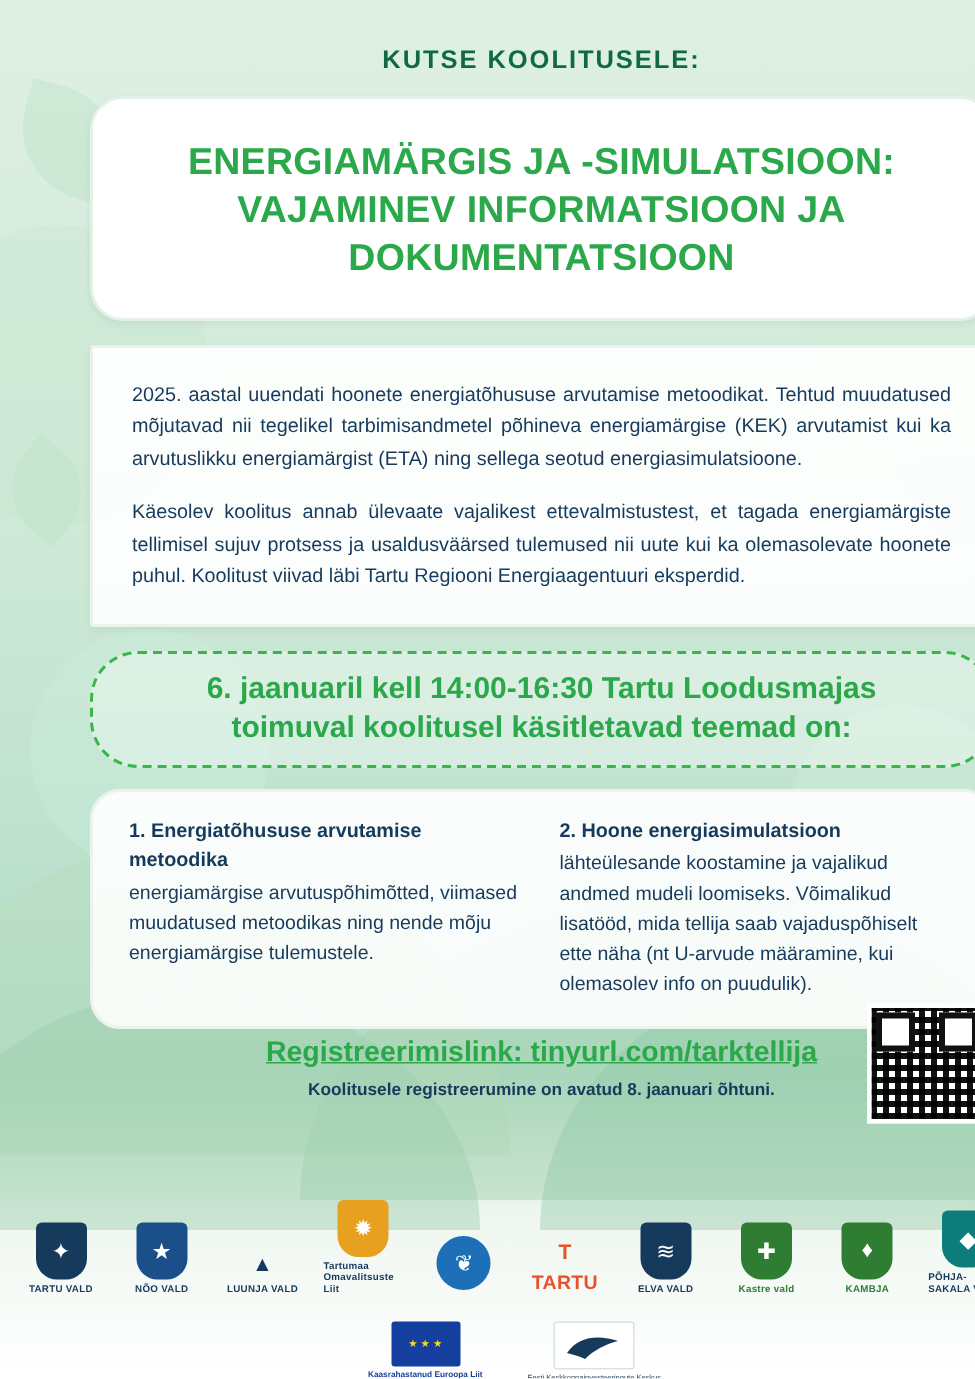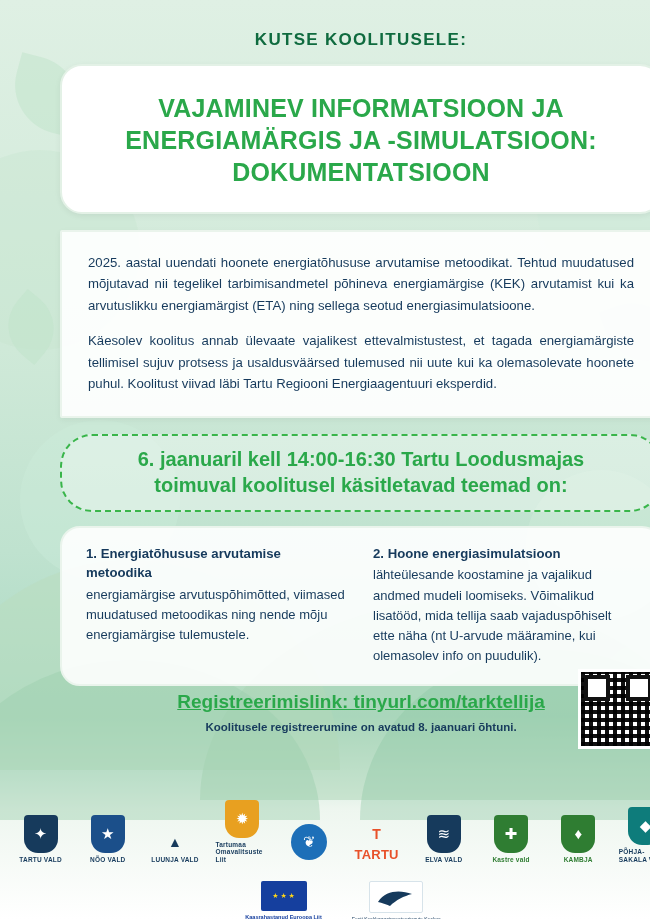--- a/index.html
+++ b/index.html
@@ -287,22 +287,22 @@
   <div class="leaf leaf-4"></div>
   <div class="hill hill-a"></div>
   <div class="hill hill-b"></div>
   <div class="hill hill-c"></div>
   <div class="hill hill-d"></div>
 
   <div class="content">
     <div class="kicker">KUTSE KOOLITUSELE:</div>
 
     <div class="title-card">
+      <div class="title-line">ENERGIAMÄRGIS JA -SIMULATSIOON:</div>
       <div class="title-line">VAJAMINEV INFORMATSIOON JA</div>
-      <div class="title-line">ENERGIAMÄRGIS JA -SIMULATSIOON:</div>
       <div class="title-line">DOKUMENTATSIOON</div>
     </div>
 
     <div class="body-card">
       <p class="para">2025. aastal uuendati hoonete energiatõhususe arvutamise metoodikat. Tehtud muudatused mõjutavad nii tegelikel tarbimisandmetel põhineva energiamärgise (KEK) arvutamist kui ka arvutuslikku energiamärgist (ETA) ning sellega seotud energiasimulatsioone.</p>
       <p class="para">Käesolev koolitus annab ülevaate vajalikest ettevalmistustest, et tagada energiamärgiste tellimisel sujuv protsess ja usaldusväärsed tulemused nii uute kui ka olemasolevate hoonete puhul. Koolitust viivad läbi Tartu Regiooni Energiaagentuuri eksperdid.</p>
     </div>
 
     <div class="highlight-box">
       <div class="highlight-line">6. jaanuaril kell 14:00-16:30 Tartu Loodusmajas</div>

